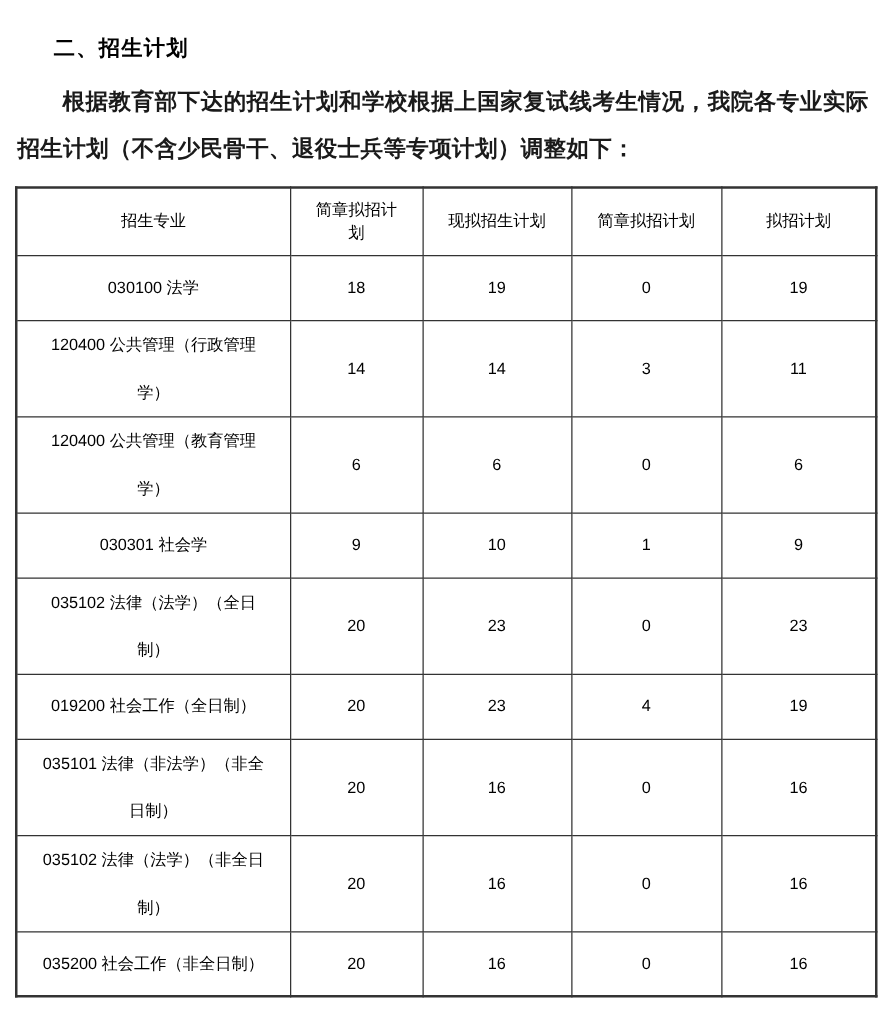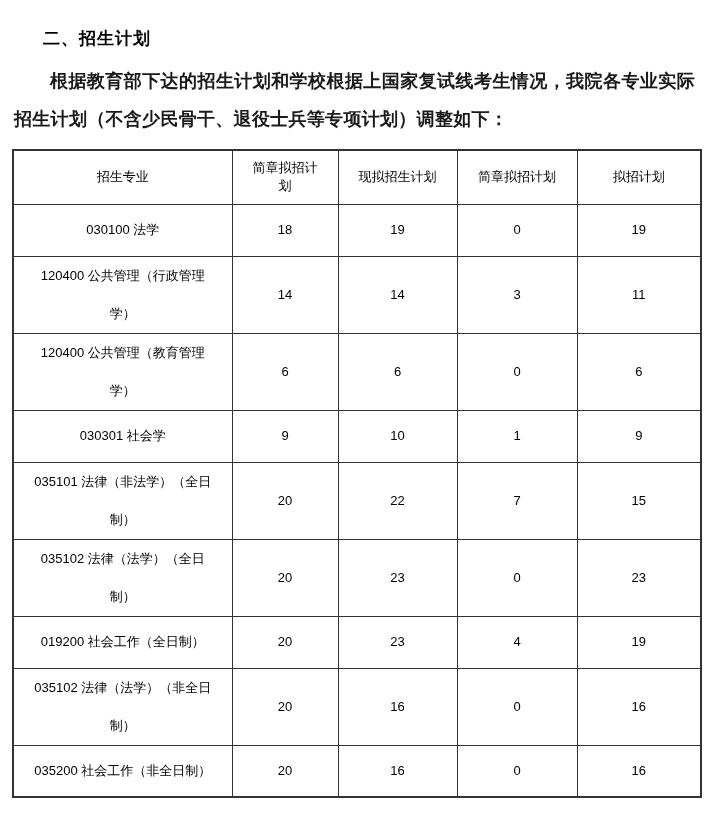--- a/index.html
+++ b/index.html
@@ -101,39 +101,39 @@
       <td>6</td>
     </tr>
     <tr>
       <td>030301 社会学</td>
       <td>9</td>
       <td>10</td>
       <td>1</td>
       <td>9</td>
     </tr>
     <tr>
-      <td>035101 法律（非法学）（全日制）</td>
-      <td>20</td>
-      <td>22</td>
-      <td>7</td>
-      <td>15</td>
-    </tr>
-    <tr>
       <td>035102 法律（法学）（全日制）</td>
       <td>20</td>
       <td>23</td>
       <td>0</td>
       <td>23</td>
     </tr>
     <tr>
       <td>019200 社会工作（全日制）</td>
       <td>20</td>
       <td>23</td>
       <td>4</td>
       <td>19</td>
+    </tr>
+    <tr>
+      <td>035101 法律（非法学）（非全日制）</td>
+      <td>20</td>
+      <td>16</td>
+      <td>0</td>
+      <td>16</td>
     </tr>
     <tr>
       <td>035102 法律（法学）（非全日制）</td>
       <td>20</td>
       <td>16</td>
       <td>0</td>
       <td>16</td>
     </tr>
     <tr>
       <td>035200 社会工作（非全日制）</td>

